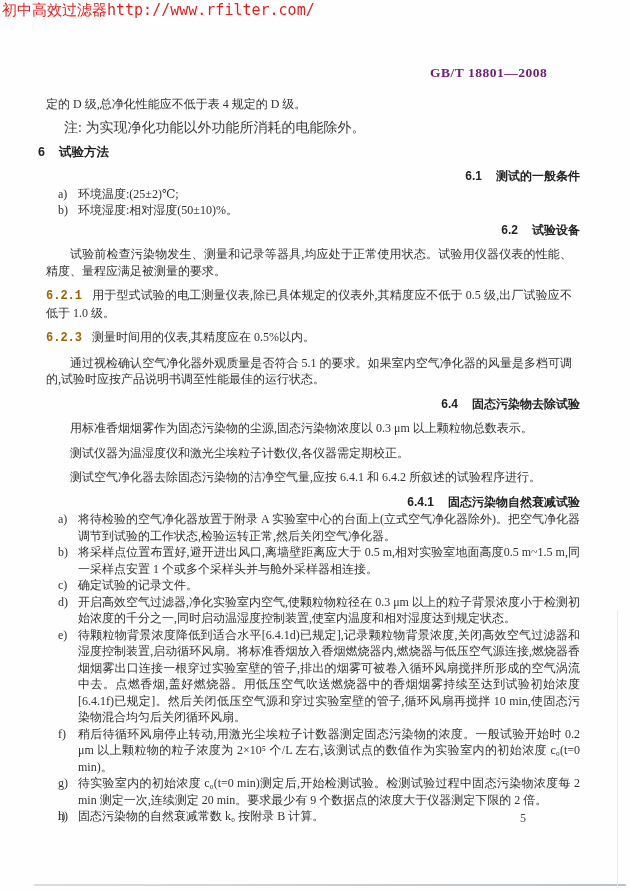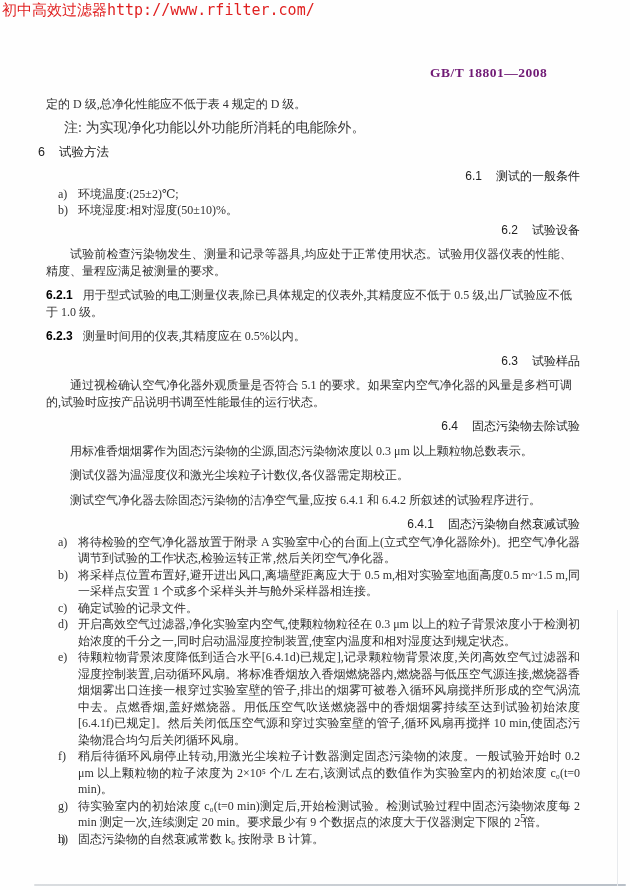--- a/index.html
+++ b/index.html
@@ -36,30 +36,30 @@
     font-size:12px;line-height:16.5px;color:#313131;
   }
   .content p{margin:8px;text-align:justify;}
 
   .note{
     font-size:14px;line-height:14px;
     padding-left:26px;margin:4px 0 6px 0 !important;
     color:#3a3a3a;text-align:left !important;
   }
 
-  .h{font-family:"Liberation Sans","DejaVu Sans",sans-serif;font-weight:normal;color:#222;}
+  .h{font-family:"Liberation Sans","DejaVu Sans",sans-serif;font-weight:bold;color:#222;}
   .h-main{font-size:12.5px;margin:9px 0 8px 0;}
   .h-sub{font-size:12px;margin:3px 0 1px 0;text-align:right;}
   .h .h-no{margin-right:14px;}
 
   .para{text-indent:24px;}
   .para-numbered{text-indent:0;}
   .inline-no{
-    font-family:Liberation Sans, sans-serif;
-    font-weight:bold;color:#000000;margin-right:10px;
+    font-family:Liberation Mono, monospace;
+    font-weight:bold;color:#a16207;margin-right:10px;
   }
 
   .li{position:relative;padding-left:40px;text-align:justify;}
   .li-marker{position:absolute;left:20px;top:0;}
 
   .page-number{
     position:absolute;left:520px;top:811px;
     font-size:12px;color:#4a4a4a;
   }
 
@@ -108,23 +108,20 @@
       <span class="h-no">6.2</span><span>试验设备</span>
     </div>
     <p class="para">试验前检查污染物发生、测量和记录等器具,均应处于正常使用状态。试验用仪器仪表的性能、精度、量程应满足被测量的要求。</p>
     <p class="para para-numbered">
       <span class="inline-no">6.2.1</span><span>用于型式试验的电工测量仪表,除已具体规定的仪表外,其精度应不低于 0.5 级,出厂试验应不低于 1.0 级。</span>
     </p>
     <p class="para para-numbered">
       <span class="inline-no">6.2.3</span><span>测量时间用的仪表,其精度应在 0.5%以内。</span>
     </p>
 
-    <div class="h h-sub">
-      <span class="h-no">6.3</span><span>试验样品</span>
-    </div>
     <p class="para">通过视检确认空气净化器外观质量是否符合 5.1 的要求。如果室内空气净化器的风量是多档可调的,试验时应按产品说明书调至性能最佳的运行状态。</p>
 
     <div class="h h-sub">
       <span class="h-no">6.4</span><span>固态污染物去除试验</span>
     </div>
     <p class="para">用标准香烟烟雾作为固态污染物的尘源,固态污染物浓度以 0.3 μm 以上颗粒物总数表示。</p>
     <p class="para">测试仪器为温湿度仪和激光尘埃粒子计数仪,各仪器需定期校正。</p>
     <p class="para">测试空气净化器去除固态污染物的洁净空气量,应按 6.4.1 和 6.4.2 所叙述的试验程序进行。</p>
 
     <div class="h h-sub">

